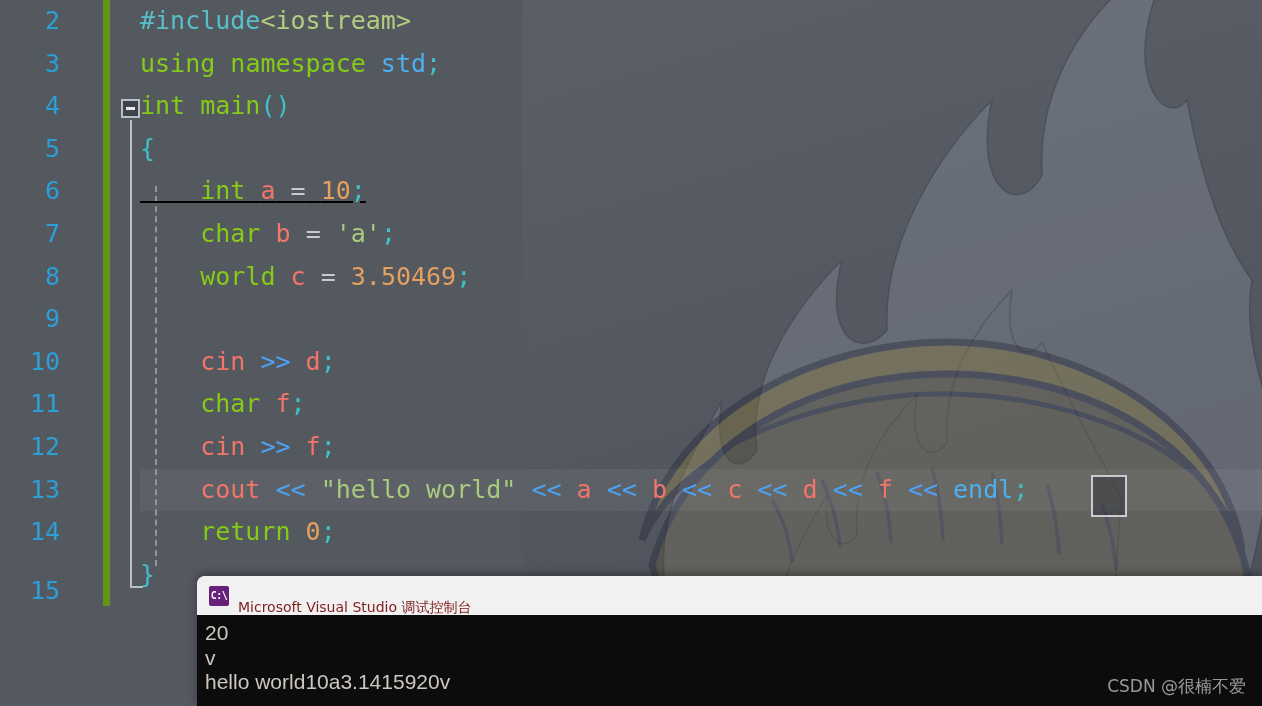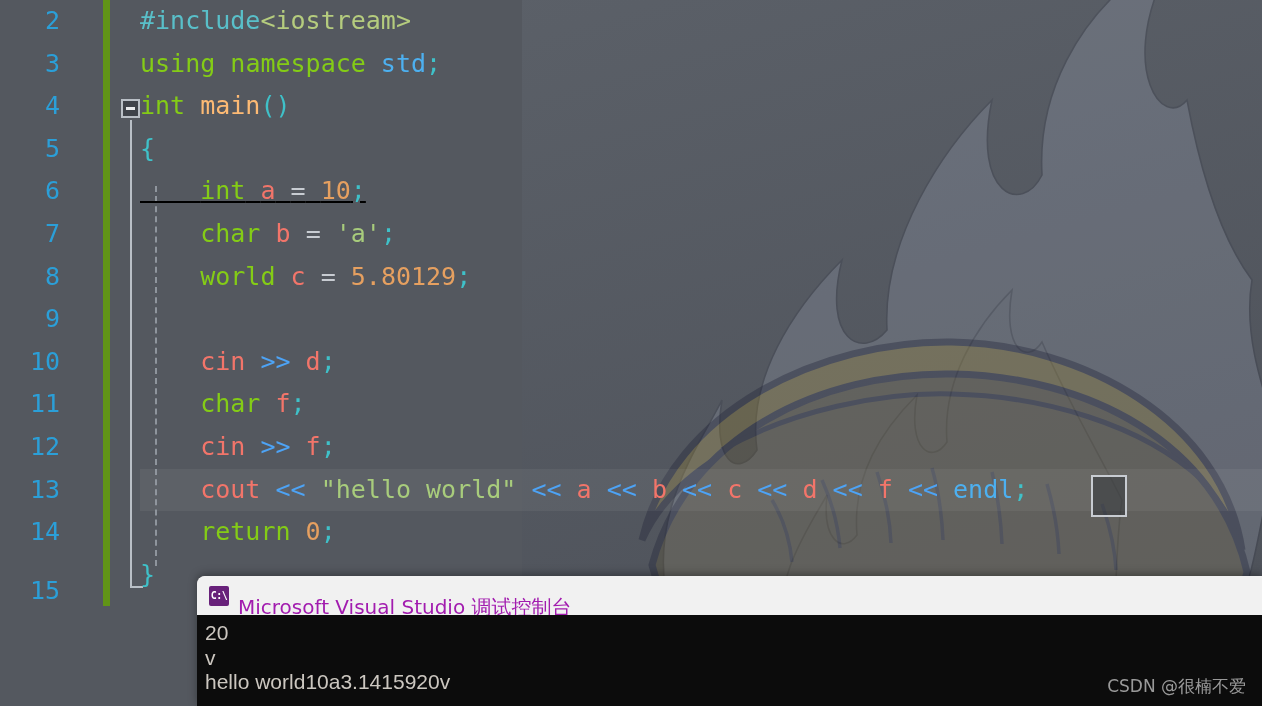--- a/index.html
+++ b/index.html
@@ -117,21 +117,21 @@
     width: 36px; height: 42px;
     border: 2px solid #c8ccd2;
     background: rgba(40,44,52,0.45);
   }
 
   
   .t-pp      { color: #59bfc9; }  
   .t-header  { color: #b5cc7e; }  
   .t-kw      { color: #84cc16; }
   .t-ns      { color: #4db0f0; }  
-  .t-fn      { color: #fdba74; }  
+  .t-fn      { color: #84cc16; }  
   .t-punc    { color: #3fc1c9; }  
   .t-paren   { color: #3fc1c9; }
   .t-var     { color: #f2756a; }  
   .t-num     { color: #e6a060; }  
   .t-str     { color: #a8cc7c; }  
   .t-op      { color: #4da3f5; }  
   .t-eq      { color: #c8ccd2; }  
   .t-endl    { color: #4db0f0; }
 
   
@@ -165,22 +165,22 @@
   #console-icon span {
     color: #ffffff;
     font-family: "DejaVu Sans Mono", monospace;
     font-size: 10px;
     line-height: 10px;
     font-weight: bold;
     letter-spacing: -0.5px;
   }
   #console-title {
     font-family: "DejaVu Sans", sans-serif;
-    font-size: 20px;
-    color: #a21caf;
+    font-size: 14px;
+    color: #7f1d1d;
     line-height: 22px;
     white-space: nowrap;
     margin-top: 23px;
   }
   #console-body {
     position: absolute;
     left: 0; top: 39px; right: 0; bottom: 0;
     background: #0c0c0c;
     padding: 6px 0 0 8px;
   }
@@ -262,21 +262,21 @@
     <div id="fold-box"></div>
     <div id="indent-guide"></div>
 
     <div id="code-lines">
         <div class="code-line" style="top: 0px;"><div class="lineno" style="top: 0px;">2</div><div class="linetext" style="top: 0px;"><span class="t-pp">#include</span><span class="t-header">&lt;iostream&gt;</span></div></div>
         <div class="code-line" style="top: 42.6px;"><div class="lineno" style="top: 0px;">3</div><div class="linetext" style="top: 0px;"><span class="t-kw">using</span><span> </span><span class="t-kw">namespace</span><span> </span><span class="t-ns">std</span><span class="t-punc">;</span></div></div>
         <div class="code-line" style="top: 85.2px;"><div class="lineno" style="top: 0px;">4</div><div class="linetext" style="top: 0px;"><span class="t-kw">int</span><span> </span><span class="t-fn">main</span><span class="t-paren">()</span></div></div>
         <div class="code-line" style="top: 127.8px;"><div class="lineno" style="top: 0px;">5</div><div class="linetext" style="top: 0px;"><span class="t-punc">{</span></div></div>
         <div class="code-line" style="top: 170.4px;"><div class="lineno" style="top: 0px;">6</div><div class="linetext" style="top: 0px; text-decoration: underline;"><span>    </span><span class="t-kw">int</span><span> </span><span class="t-var">a</span><span> </span><span class="t-eq">=</span><span> </span><span class="t-num">10</span><span class="t-punc">;</span></div></div>
         <div class="code-line" style="top: 213px;"><div class="lineno" style="top: 0px;">7</div><div class="linetext" style="top: 0px;"><span>    </span><span class="t-kw">char</span><span> </span><span class="t-var">b</span><span> </span><span class="t-eq">=</span><span> </span><span class="t-str">'a'</span><span class="t-punc">;</span></div></div>
-        <div class="code-line" style="top: 255.6px;"><div class="lineno" style="top: 0px;">8</div><div class="linetext" style="top: 0px;"><span>    </span><span class="t-kw">world</span><span> </span><span class="t-var">c</span><span> </span><span class="t-eq">=</span><span> </span><span class="t-num">5.80129</span><span class="t-punc">;</span></div></div>
+        <div class="code-line" style="top: 255.6px;"><div class="lineno" style="top: 0px;">8</div><div class="linetext" style="top: 0px;"><span>    </span><span class="t-kw">world</span><span> </span><span class="t-var">c</span><span> </span><span class="t-eq">=</span><span> </span><span class="t-num">3.50469</span><span class="t-punc">;</span></div></div>
         <div class="code-line" style="top: 298.2px;"><div class="lineno" style="top: 0px;">9</div></div>
         <div class="code-line" style="top: 340.8px;"><div class="lineno" style="top: 0px;">10</div><div class="linetext" style="top: 0px;"><span>    </span><span class="t-var">cin</span><span> </span><span class="t-op">&gt;&gt;</span><span> </span><span class="t-var">d</span><span class="t-punc">;</span></div></div>
         <div class="code-line" style="top: 383.4px;"><div class="lineno" style="top: 0px;">11</div><div class="linetext" style="top: 0px;"><span>    </span><span class="t-kw">char</span><span> </span><span class="t-var">f</span><span class="t-punc">;</span></div></div>
         <div class="code-line" style="top: 426px;"><div class="lineno" style="top: 0px;">12</div><div class="linetext" style="top: 0px;"><span>    </span><span class="t-var">cin</span><span> </span><span class="t-op">&gt;&gt;</span><span> </span><span class="t-var">f</span><span class="t-punc">;</span></div></div>
         <div class="code-line" style="top: 468.6px;"><div class="lineno" style="top: 0px;">13</div><div class="linetext" style="top: 0px;"><span>    </span><span class="t-var">cout</span><span> </span><span class="t-op">&lt;&lt;</span><span> </span><span class="t-str">"hello world"</span><span> </span><span class="t-op">&lt;&lt;</span><span> </span><span class="t-var">a</span><span> </span><span class="t-op">&lt;&lt;</span><span> </span><span class="t-var">b</span><span> </span><span class="t-op">&lt;&lt;</span><span> </span><span class="t-var">c</span><span> </span><span class="t-op">&lt;&lt;</span><span> </span><span class="t-var">d</span><span> </span><span class="t-op">&lt;&lt;</span><span> </span><span class="t-var">f</span><span> </span><span class="t-op">&lt;&lt;</span><span> </span><span class="t-endl">endl</span><span class="t-punc">;</span></div></div>
         <div class="code-line" style="top: 511.2px;"><div class="lineno" style="top: 0px; text-align: right;">14</div><div class="linetext" style="top: 0px;"><span>    </span><span class="t-kw">return</span><span> </span><span class="t-num">0</span><span class="t-punc">;</span></div></div>
         <div class="code-line" style="top: 553.8px;"><div class="lineno" style="top: 16px;">15</div><div class="linetext" style="top: 0px;"><span class="t-punc">}</span></div></div>
       </div>
 
     <div id="token-box"></div>

